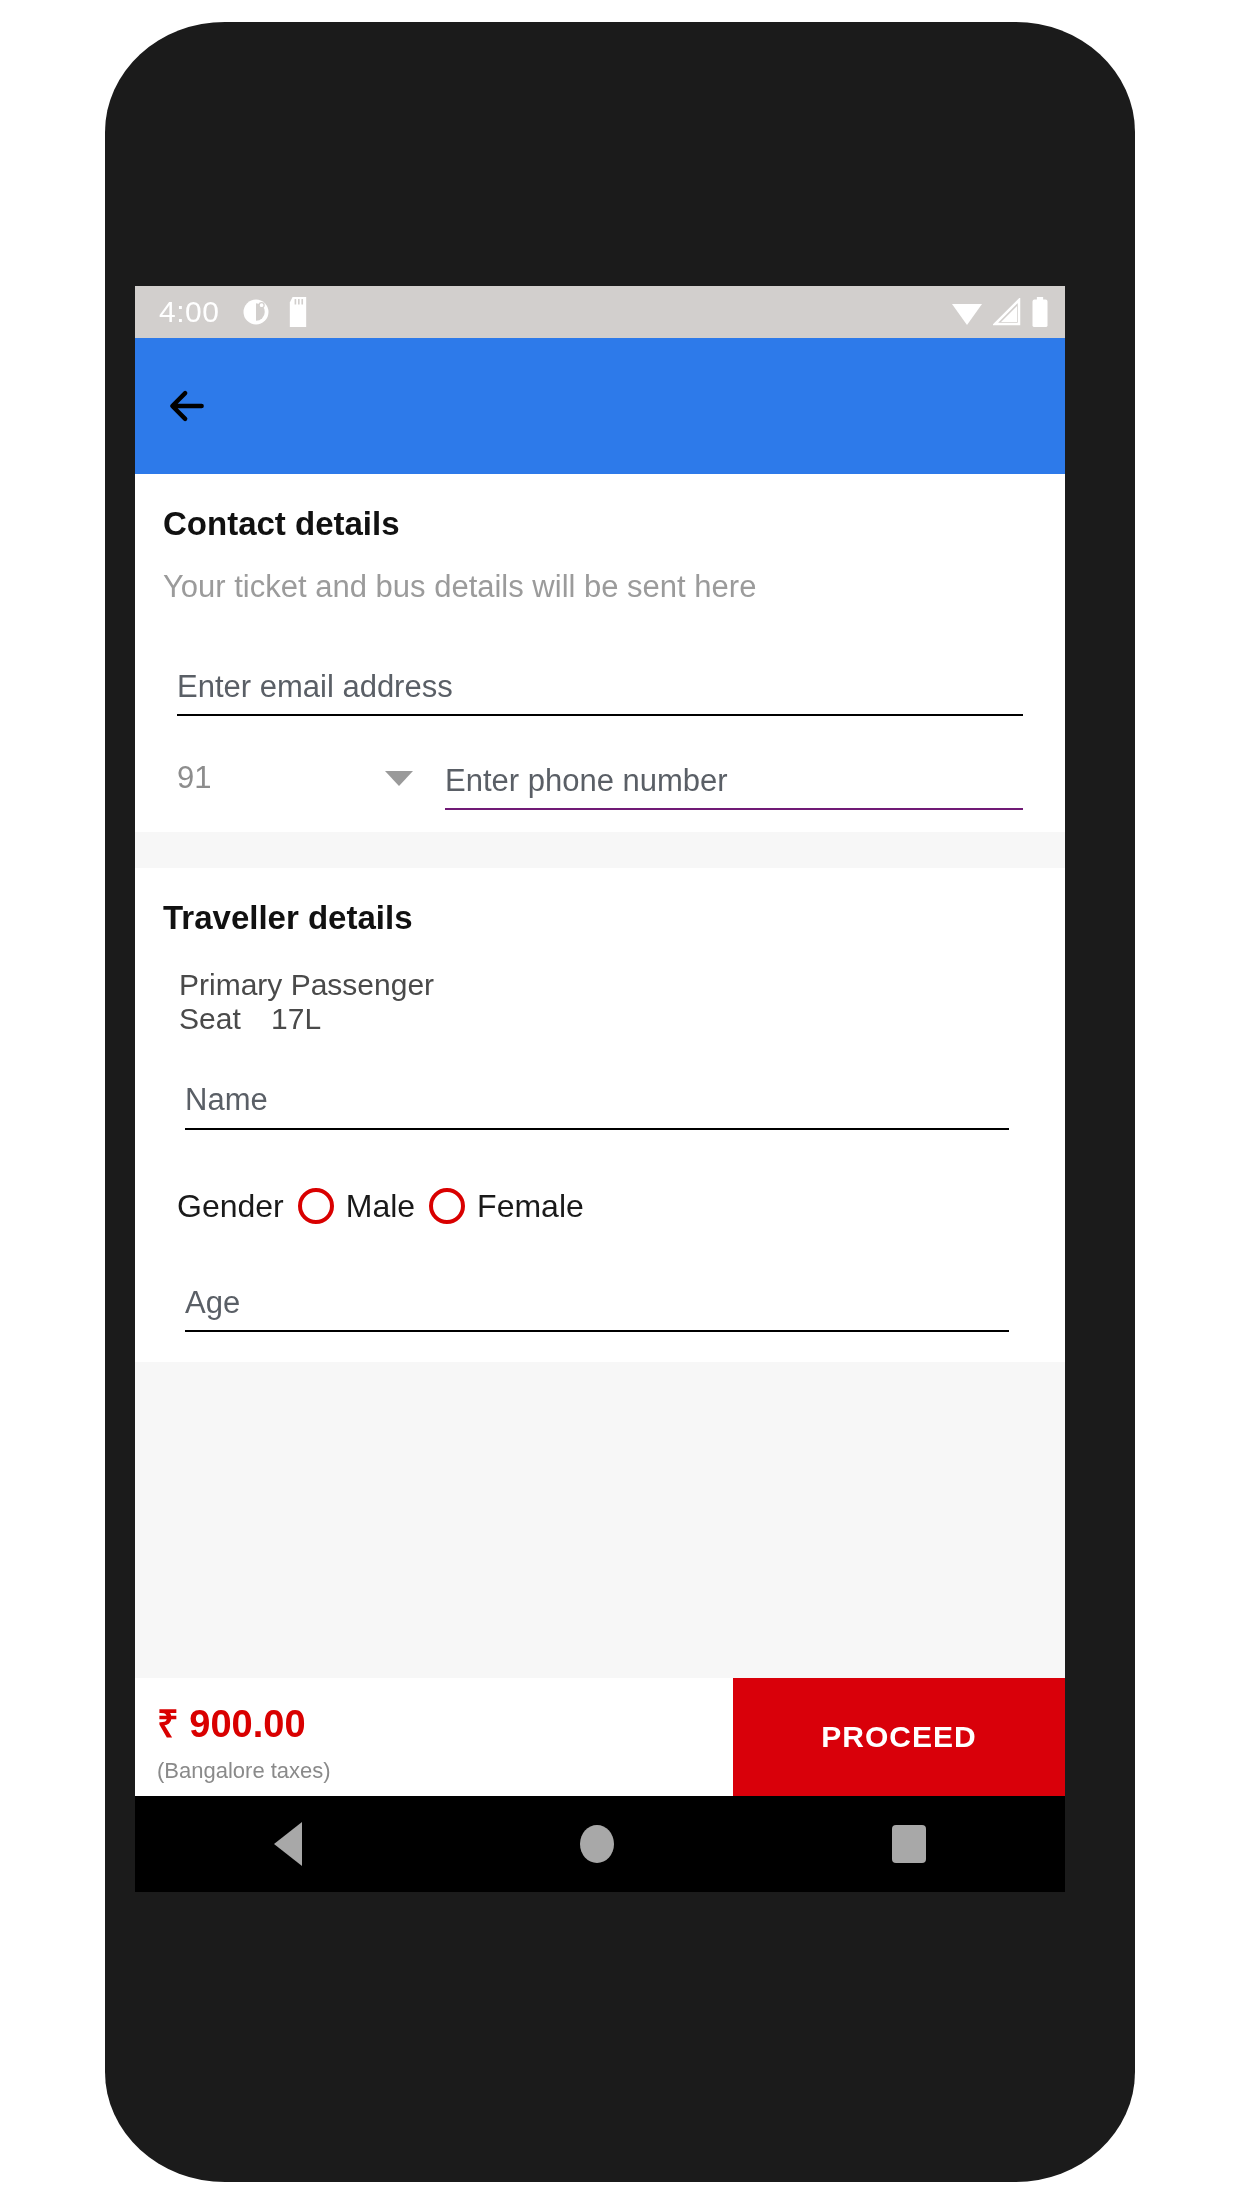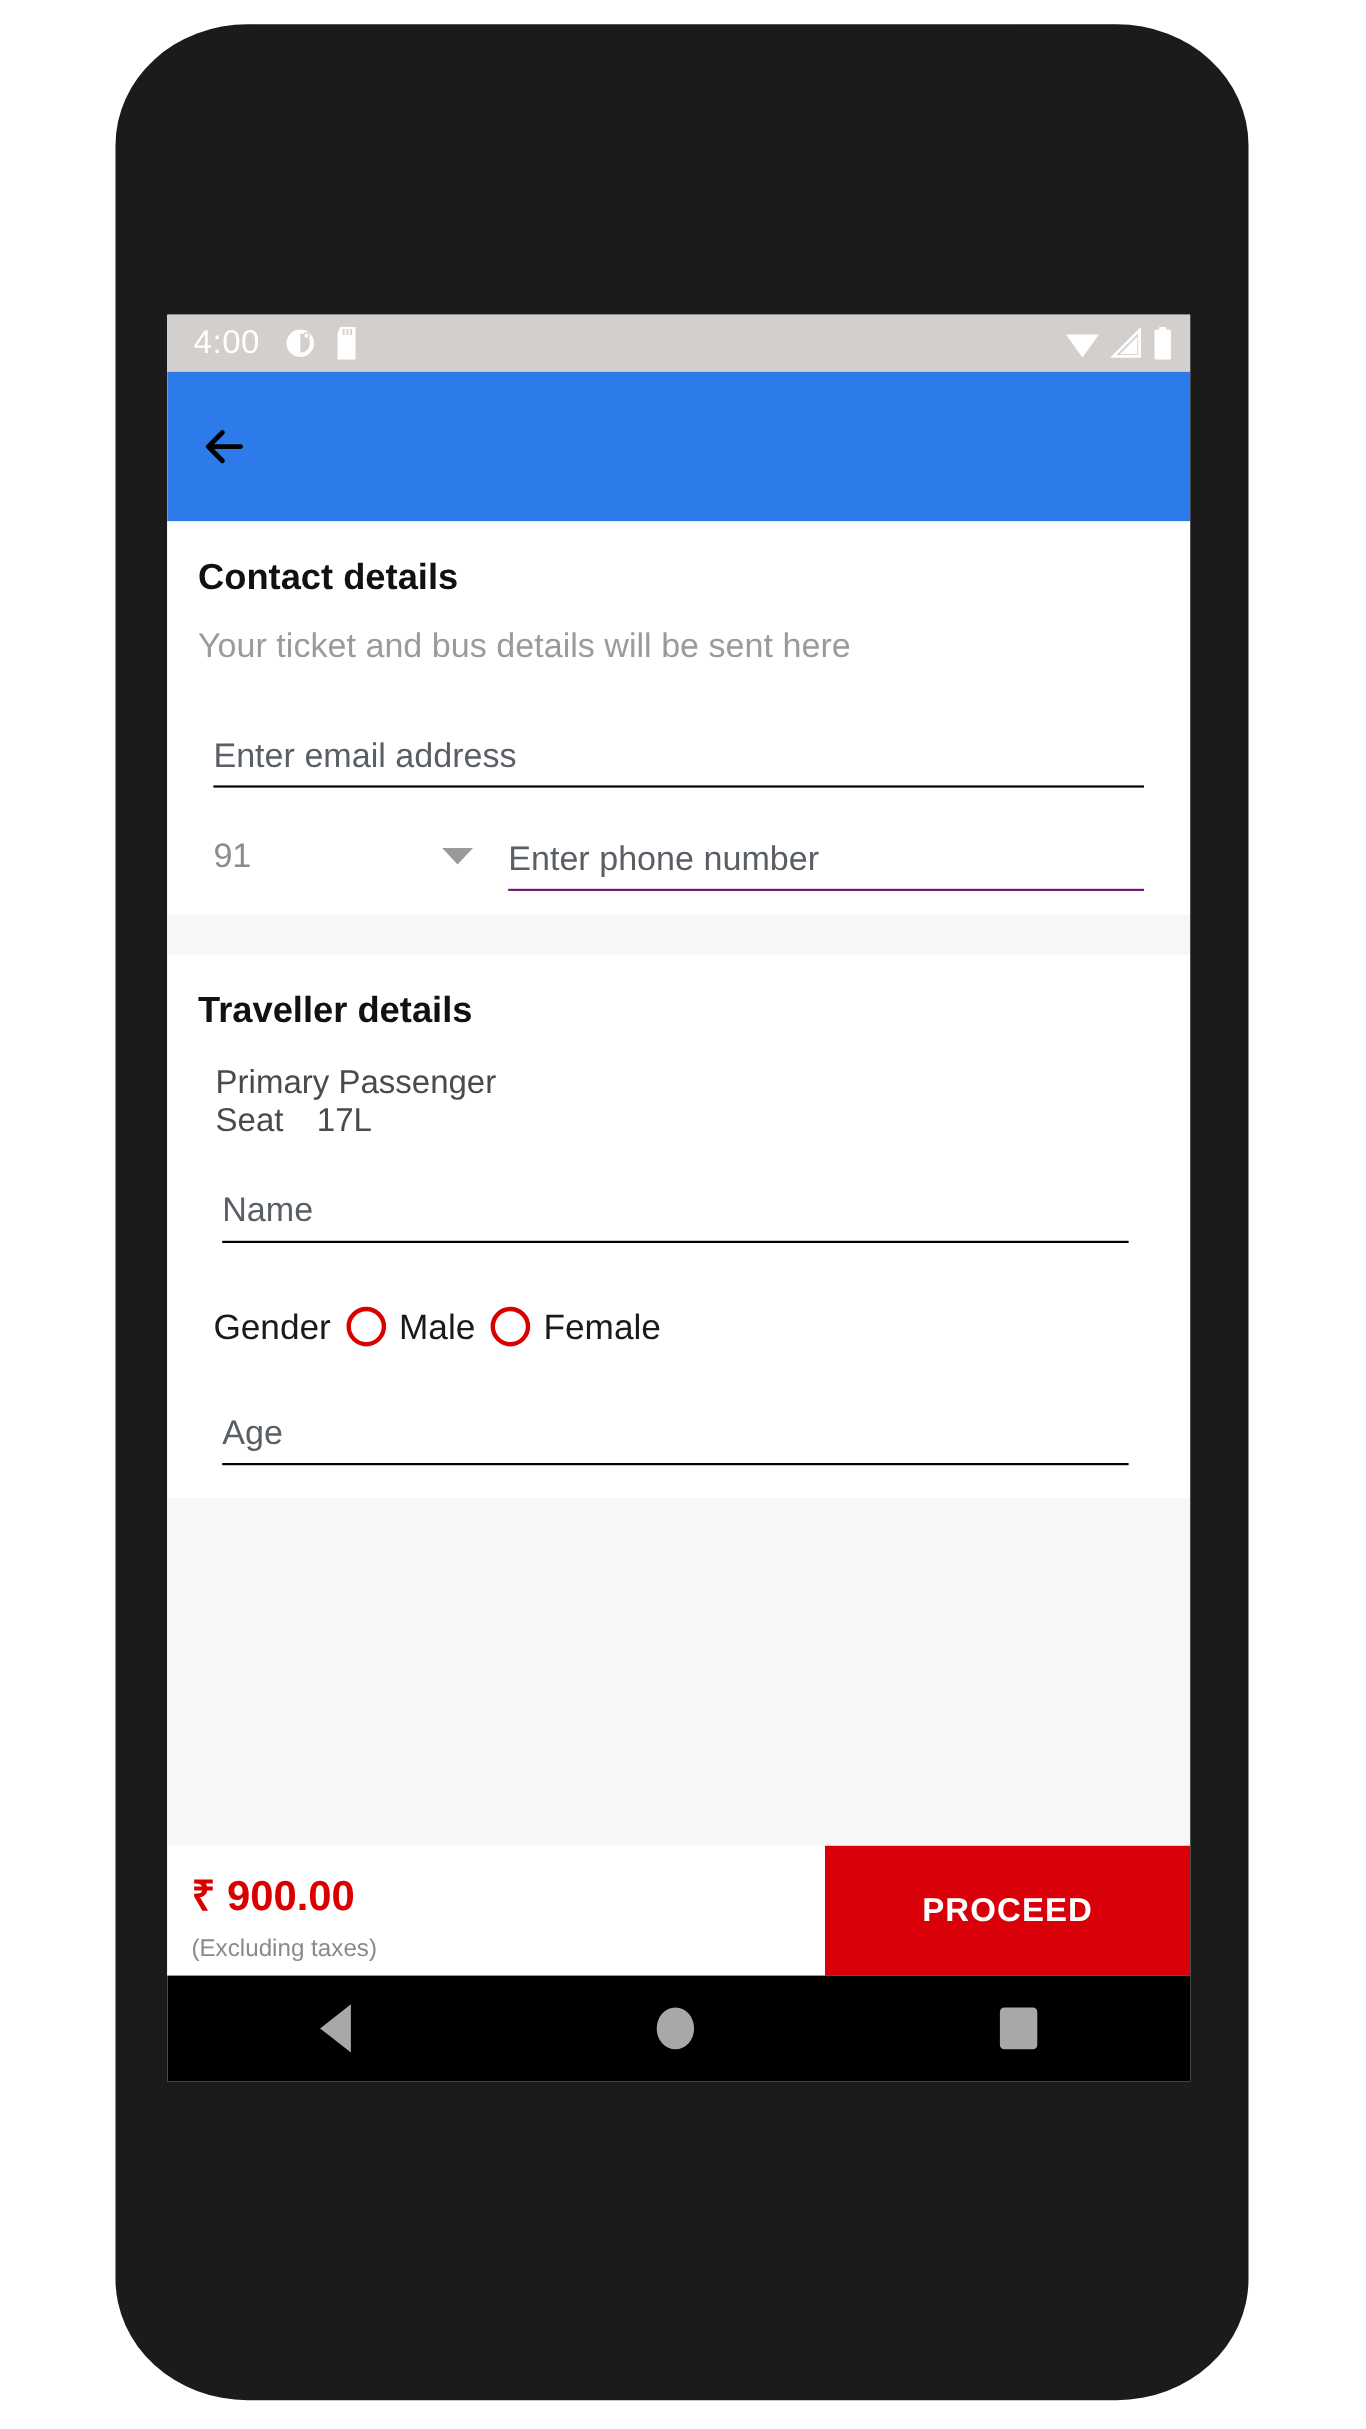--- a/index.html
+++ b/index.html
@@ -32,21 +32,21 @@
     background: #1b1b1b;
   }
   #vol-up-button   { left: 84px;  top: 455px; width: 26px; height: 160px; border-radius: 4px 0 0 4px; }
   #vol-down-button { left: 84px;  top: 650px; width: 26px; height: 130px; border-radius: 4px 0 0 4px; }
   #extra-button    { left: 84px;  top: 815px; width: 26px; height: 130px; border-radius: 4px 0 0 4px; }
   #power-button    { right: 84px; top: 465px; width: 26px; height: 210px; border-radius: 0 4px 4px 0; }
 
   
   #screen {
     position: absolute;
-    left: 152px;
+    left: 135px;
     top: 286px;
     width: 930px;
     height: 1606px;
     background: #ffffff;
     overflow: hidden;
     display: flex;
     flex-direction: column;
   }
 
   
@@ -416,21 +416,21 @@
         <div class="field-placeholder">Age</div>
       </div>
     </div>
 
     <div id="filler"></div>
   </div>
 
   <div id="bottom-bar">
     <div id="price-block">
       <div id="total-price">₹ 900.00</div>
-      <div id="tax-note">(Excluding taxes)</div>
+      <div id="tax-note">(Bangalore taxes)</div>
     </div>
     <div id="proceed-button">PROCEED</div>
   </div>
 
   <div id="nav-bar">
     <span id="nav-back-icon"></span>
     <span id="nav-home-icon"></span>
     <span id="nav-recents-icon"></span>
   </div>
 

